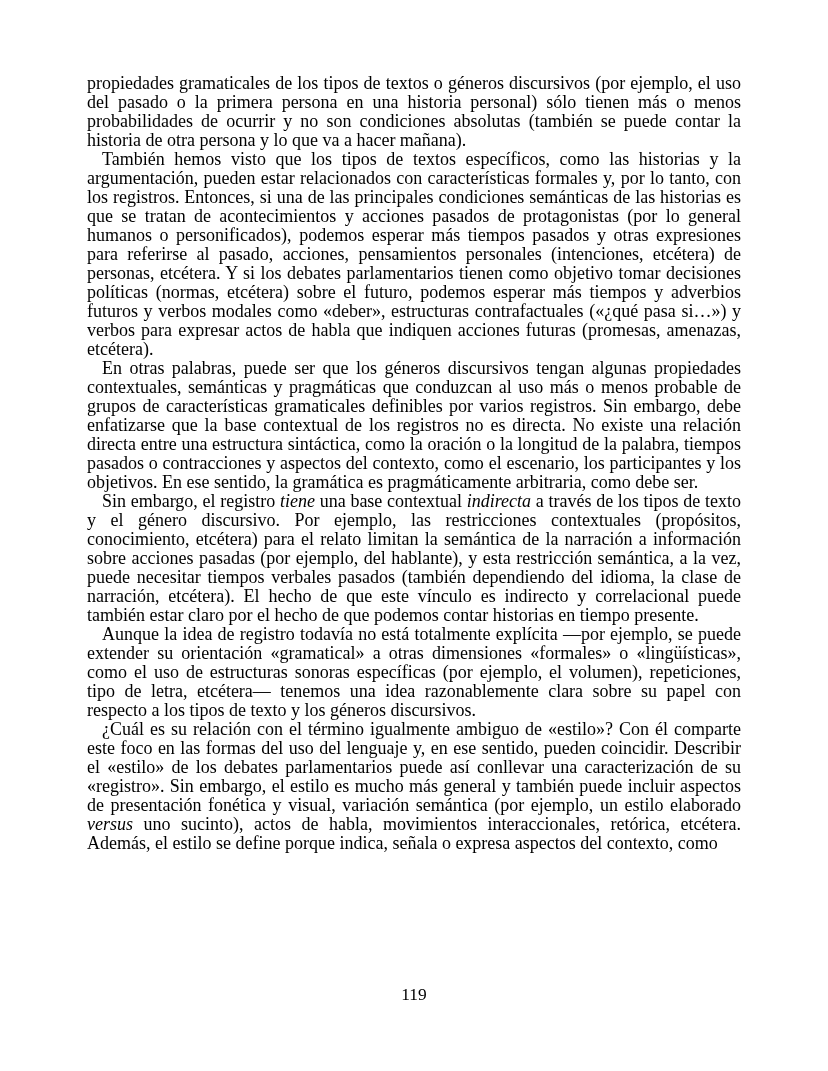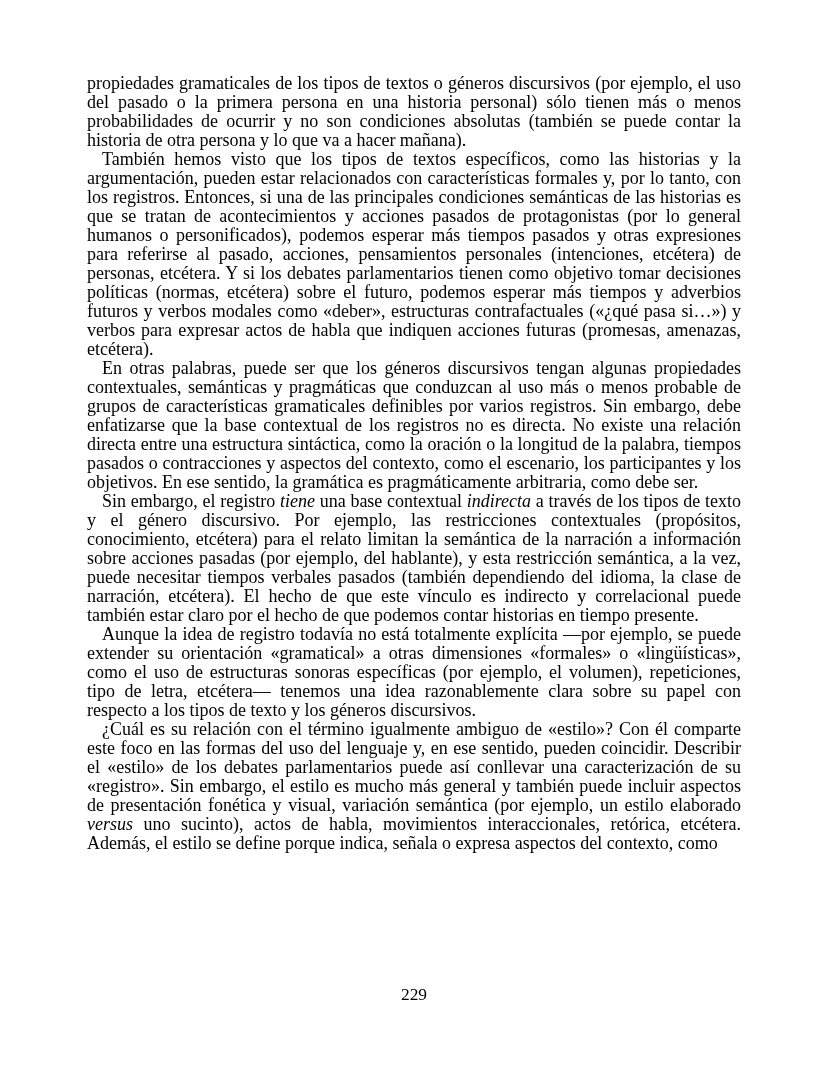--- a/index.html
+++ b/index.html
@@ -58,15 +58,15 @@
 
   <div class="text-column">
     <p class="para first">propiedades gramaticales de los tipos de textos o géneros discursivos (por ejemplo, el uso del pasado o la primera persona en una historia personal) sólo tienen más o menos probabilidades de ocurrir y no son condiciones absolutas (también se puede contar la historia de otra persona y lo que va a hacer mañana).</p>
     <p class="para">También hemos visto que los tipos de textos específicos, como las historias y la argumentación, pueden estar relacionados con características formales y, por lo tanto, con los registros. Entonces, si una de las principales condiciones semánticas de las historias es que se tratan de acontecimientos y acciones pasados de protagonistas (por lo general humanos o personificados), podemos esperar más tiempos pasados y otras expresiones para referirse al pasado, acciones, pensamientos personales (intenciones, etcétera) de personas, etcétera. Y si los debates parlamentarios tienen como objetivo tomar decisiones políticas (normas, etcétera) sobre el futuro, podemos esperar más tiempos y adverbios futuros y verbos modales como «deber», estructuras contrafactuales («¿qué pasa si…») y verbos para expresar actos de habla que indiquen acciones futuras (promesas, amenazas, etcétera).</p>
     <p class="para">En otras palabras, puede ser que los géneros discursivos tengan algunas propiedades contextuales, semánticas y pragmáticas que conduzcan al uso más o menos probable de grupos de características gramaticales definibles por varios registros. Sin embargo, debe enfatizarse que la base contextual de los registros no es directa. No existe una relación directa entre una estructura sintáctica, como la oración o la longitud de la palabra, tiempos pasados o contracciones y aspectos del contexto, como el escenario, los participantes y los objetivos. En ese sentido, la gramática es pragmáticamente arbitraria, como debe ser.</p>
     <p class="para">Sin embargo, el registro <i>tiene</i> una base contextual <i>indirecta</i> a través de los tipos de texto y el género discursivo. Por ejemplo, las restricciones contextuales (propósitos, conocimiento, etcétera) para el relato limitan la semántica de la narración a información sobre acciones pasadas (por ejemplo, del hablante), y esta restricción semántica, a la vez, puede necesitar tiempos verbales pasados (también dependiendo del idioma, la clase de narración, etcétera). El hecho de que este vínculo es indirecto y correlacional puede también estar claro por el hecho de que podemos contar historias en tiempo presente.</p>
     <p class="para">Aunque la idea de registro todavía no está totalmente explícita —por ejemplo, se puede extender su orientación «gramatical» a otras dimensiones «formales» o «lingüísticas», como el uso de estructuras sonoras específicas (por ejemplo, el volumen), repeticiones, tipo de letra, etcétera— tenemos una idea razonablemente clara sobre su papel con respecto a los tipos de texto y los géneros discursivos.</p>
     <p class="para">¿Cuál es su relación con el término igualmente ambiguo de «estilo»? Con él comparte este foco en las formas del uso del lenguaje y, en ese sentido, pueden coincidir. Describir el «estilo» de los debates parlamentarios puede así conllevar una caracterización de su «registro». Sin embargo, el estilo es mucho más general y también puede incluir aspectos de presentación fonética y visual, variación semántica (por ejemplo, un estilo elaborado <i>versus</i> uno sucinto), actos de habla, movimientos interaccionales, retórica, etcétera. Además, el estilo se define porque indica, señala o expresa aspectos del contexto, como</p>
   </div>
 
-  <div class="page-number">229</div>
+  <div class="page-number">119</div>
 
 </div>
 
 </body></html>

